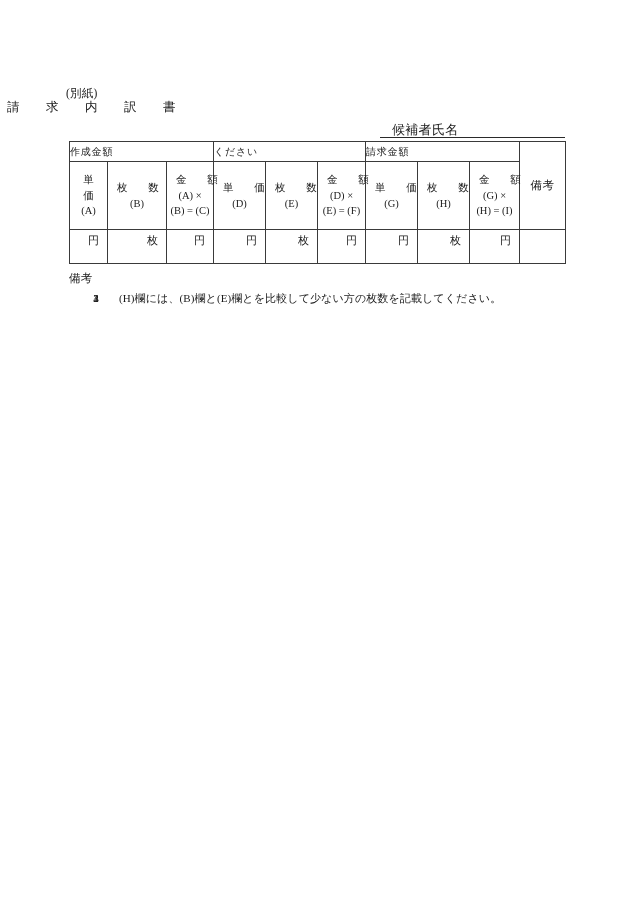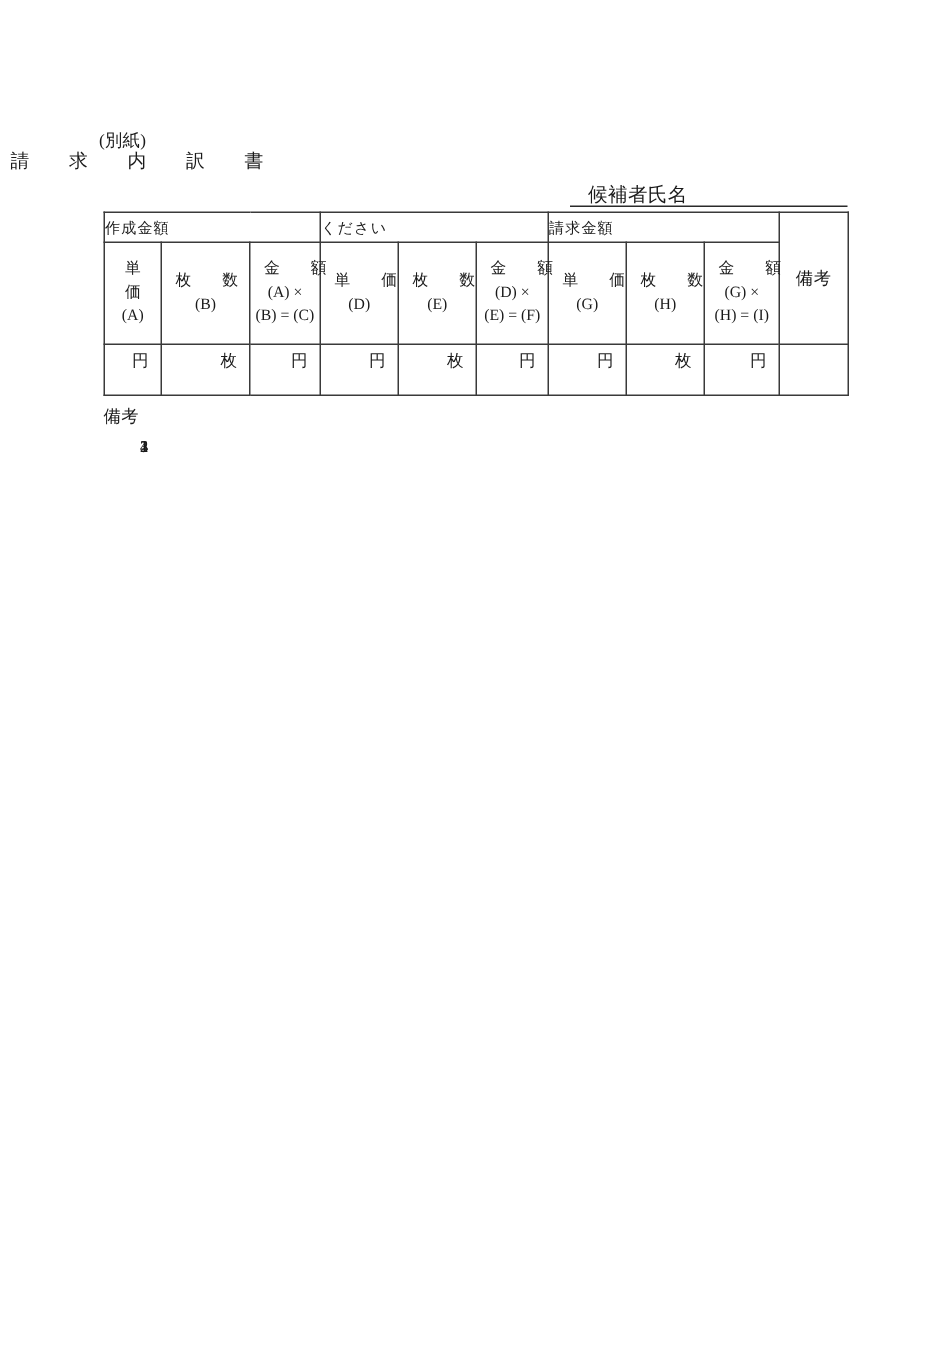--- a/index.html
+++ b/index.html
@@ -265,16 +265,17 @@
     <div class="note-item">
       <span class="note-num">2</span>
     </div>
 
     <div class="note-item">
       <span class="note-num">3</span>
     </div>
 
     <div class="note-item">
       <span class="note-num">4</span>
+      <span class="note-text">(H)欄には、(B)欄と(E)欄とを比較して少ない方の枚数を記載してください。</span>
     </div>
   </div>
 
 </div>
 
 </body></html>

